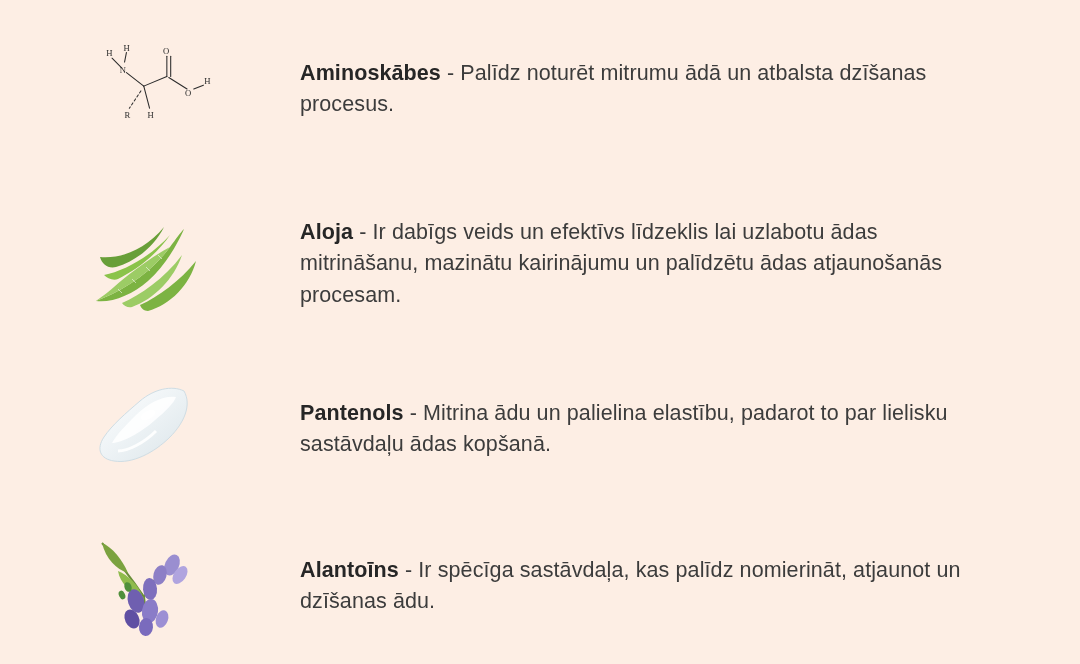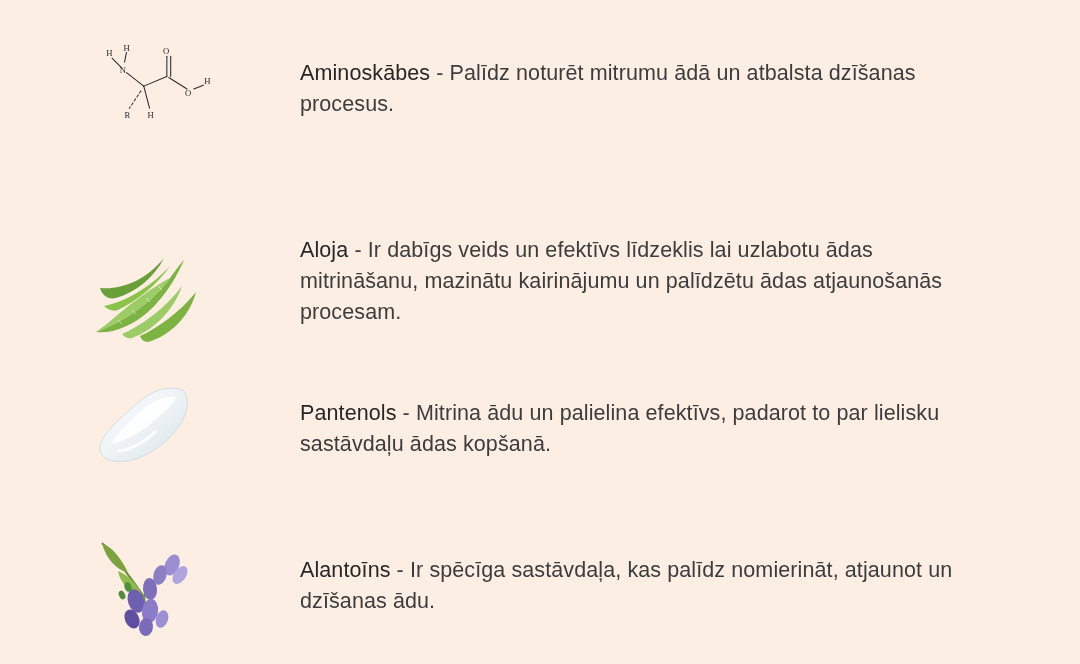--- a/index.html
+++ b/index.html
@@ -27,21 +27,21 @@
     margin: 0;
     list-style: none;
   }
   .ingredient-row {
     display: flex;
     flex-direction: row;
     align-items: center;
     box-sizing: border-box;
   }
   .row-0 { height: 178px; }
-  .row-1 { height: 172px; align-items: flex-end; }
+  .row-1 { height: 172px; }
   .row-2 { height: 158px; }
   .row-3 { height: 156px; }
 
   .icon-cell {
     width: 300px;
     min-width: 300px;
     display: flex;
     align-items: center;
     justify-content: center;
     box-sizing: border-box;
@@ -59,21 +59,21 @@
     box-sizing: border-box;
   }
   .desc {
     font-size: 21.5px;
     line-height: 1.45;
     color: #3c3c3c;
     font-family: "Liberation Sans", sans-serif;
     letter-spacing: 0.1px;
   }
   .name {
-    font-weight: normal;
+    font-weight: bold;
     color: #262626;
   }
   .sep {
     color: #3c3c3c;
   }
   svg { display: block; }
 </style>
 </head>
 <body>
 
@@ -165,21 +165,21 @@
             </defs>
             <path d="M96 12 C 84 6, 66 10, 52 22 C 38 34, 24 46, 16 58 C 8 70, 12 80, 26 82 C 44 85, 66 74, 82 58 C 96 44, 104 26, 96 12 Z" fill="url(#gelgrad)" stroke="#cfdde4" stroke-width="1"></path>
             <path d="M88 18 C 76 16, 60 24, 48 36 C 38 46, 28 56, 24 64 C 34 64, 52 54, 66 42 C 78 32, 86 24, 88 18 Z" fill="#ffffff" opacity="0.85"></path>
             <path d="M30 72 C 40 72, 56 64, 68 52" stroke="#ffffff" stroke-width="3" fill="none" opacity="0.9"></path>
             <ellipse cx="60" cy="36" rx="8" ry="4" fill="#ffffff" opacity="0.9" transform="rotate(-28 60 36)"></ellipse>
           </svg>
         </div>
       </div>
       <div class="text-cell">
         <p class="desc">
-          <span class="name">Pantenols</span><span class="sep"> - </span><span>Mitrina ādu un palielina efektīvs, padarot to par lielisku sastāvdaļu ādas kopšanā.</span>
+          <span class="name">Pantenols</span><span class="sep"> - </span><span>Mitrina ādu un palielina elastību, padarot to par lielisku sastāvdaļu ādas kopšanā.</span>
         </p>
       </div>
     </li>
 
     <li class="ingredient-row row-3">
       <div class="icon-cell">
         <div class="icon-box">
           <svg width="125" height="110" viewBox="0 0 125 110" aria-hidden="true">
             <g>
 

